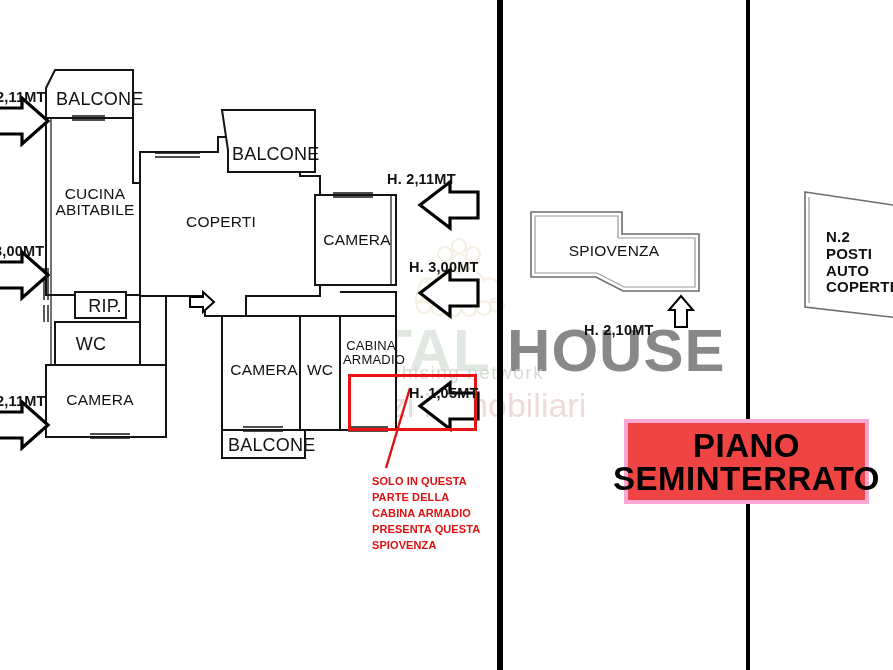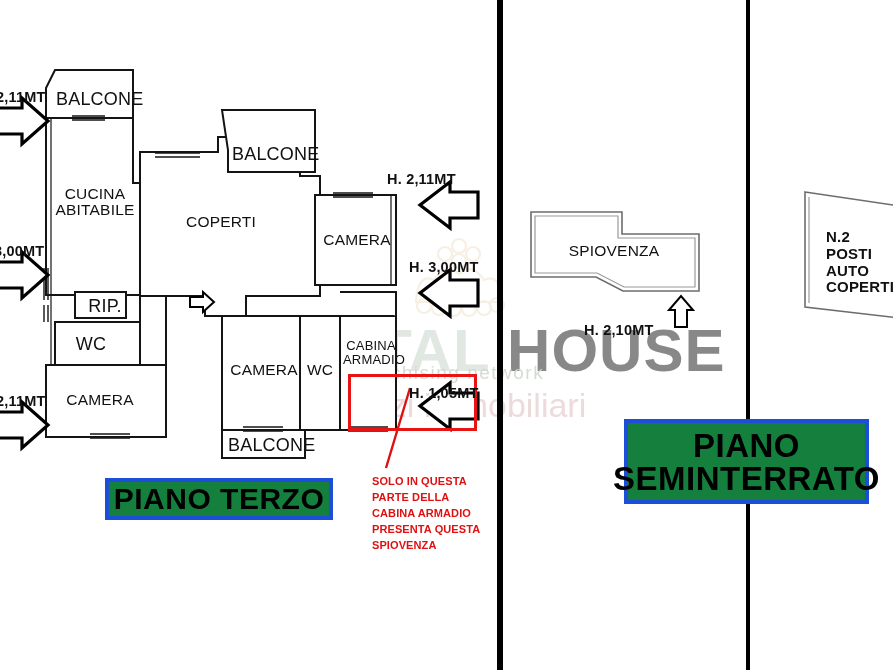--- a/index.html
+++ b/index.html
@@ -85,22 +85,22 @@
     font-size:11px;
     font-weight:700;
     line-height:1.45;
     letter-spacing:.1px;
     white-space:pre-line;
   }
 
   
   .plaque{
     position:absolute;
-    border:4px solid #1d4ed8;
-    background:#15803d;
+    border:4px solid #f9a8d4;
+    background:#ef4444;
     box-sizing:border-box;
     display:flex;align-items:center;justify-content:center;
     text-align:center;
     font-weight:700;
     color:#000;
     letter-spacing:.5px;
     line-height:1.0;
     white-space:pre-line;
   }
   #plaque-terzo{
@@ -248,17 +248,16 @@
 SPIOVENZA</div>
 
   <div class="rlabel s16" style="left:558px; top:243px; width:112px;">SPIOVENZA</div>
   <div class="hcall" style="left:584px; top:322px;">H. 2,10MT</div>
 
   <div class="rlabel" style="left:826px; top:229px; width:96px; font-size:15px; font-weight:700; line-height:1.12; text-align:left;">N.2
 POSTI
 AUTO
 COPERTI</div>
 
-  <div class="plaque" id="plaque-terzo">PIANO TERZO</div>
   <div class="plaque" id="plaque-semi">PIANO
 SEMINTERRATO</div>
 
 </div>
 
 </body></html>

